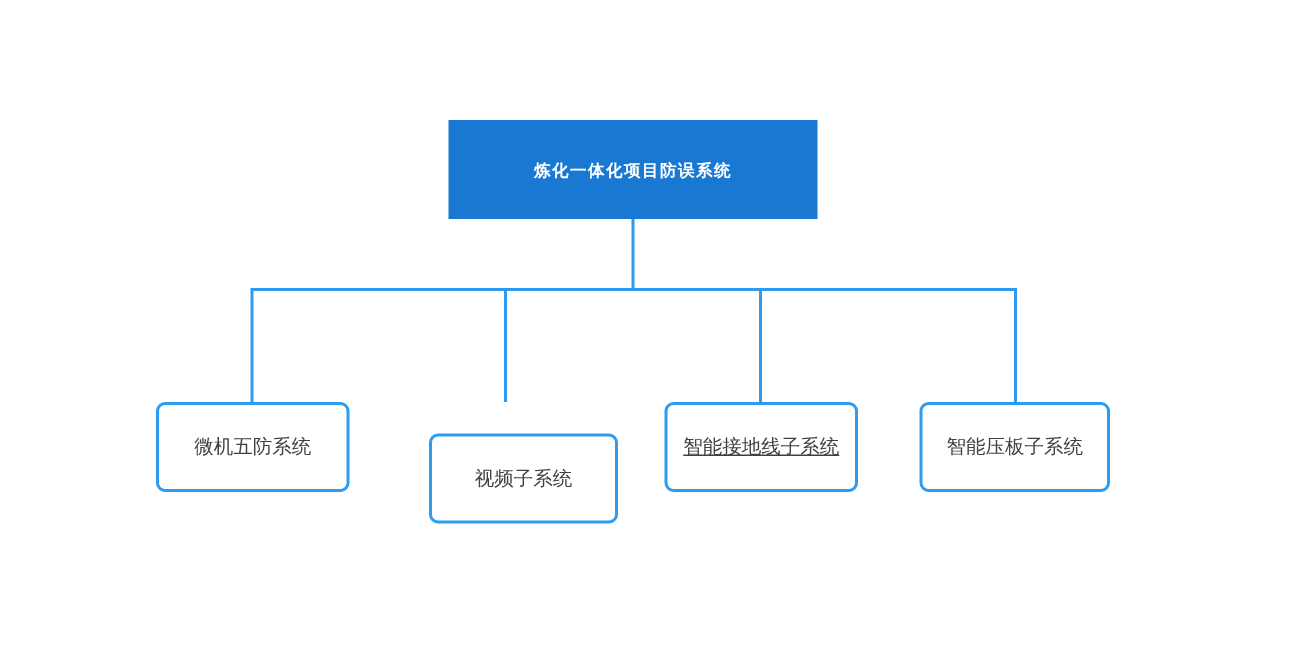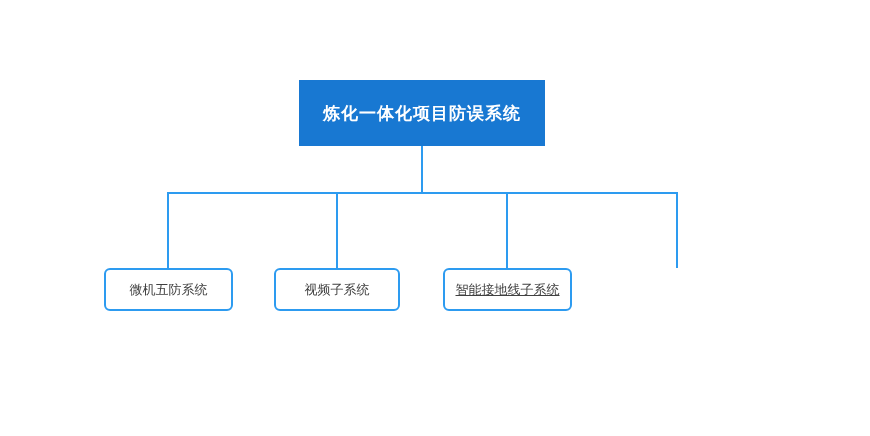--- a/index.html
+++ b/index.html
@@ -32,35 +32,35 @@
     text-align: center;
     cursor: default;
   }
   .node.root {
     left: 299px;
     top: 80px;
     width: 246px;
     height: 66px;
     background: #1878d2;
     color: #ffffff;
-    font-size: 17px;
+    font-size: 11px;
     font-weight: bold;
     letter-spacing: 1px;
   }
   .node.child {
     top: 268px;
-    height: 43px;
+    height: 60px;
     background: #ffffff;
     border: 2px solid #2d9bf0;
     border-radius: 6px;
     color: #404040;
     font-size: 13px;
   }
   .node.child-0 { left: 104px; width: 129px; }
-  .node.child-1 { left: 274px; width: 126px; }
+  .node.child-1 { left: 286px; width: 126px; margin-top: 21px; }
   .node.child-2 { left: 443px; width: 129px; text-decoration: underline; }
   .node.child-3 { left: 613px; width: 127px; }
 </style>
 </head>
 <body>
 
 <div class="canvas">
 
   <svg class="connector-layer" viewBox="0 0 870 436" xmlns="http://www.w3.org/2000/svg">
     <path d="M422 146 L422 193 M168 268 L168 193 L677 193 L677 268 M337 193 L337 268 M507 193 L507 268" fill="none" stroke="#2d9bf0" stroke-width="2"></path>
@@ -75,14 +75,17 @@
   </div>
 
   <div class="node child child-1">
     <span>视频子系统</span>
   </div>
 
   <div class="node child child-2">
     <span>智能接地线子系统</span>
   </div>
 
+  <div class="node child child-3">
+    <span>智能压板子系统</span>
+  </div>
 
 </div>
 
 </body></html>

